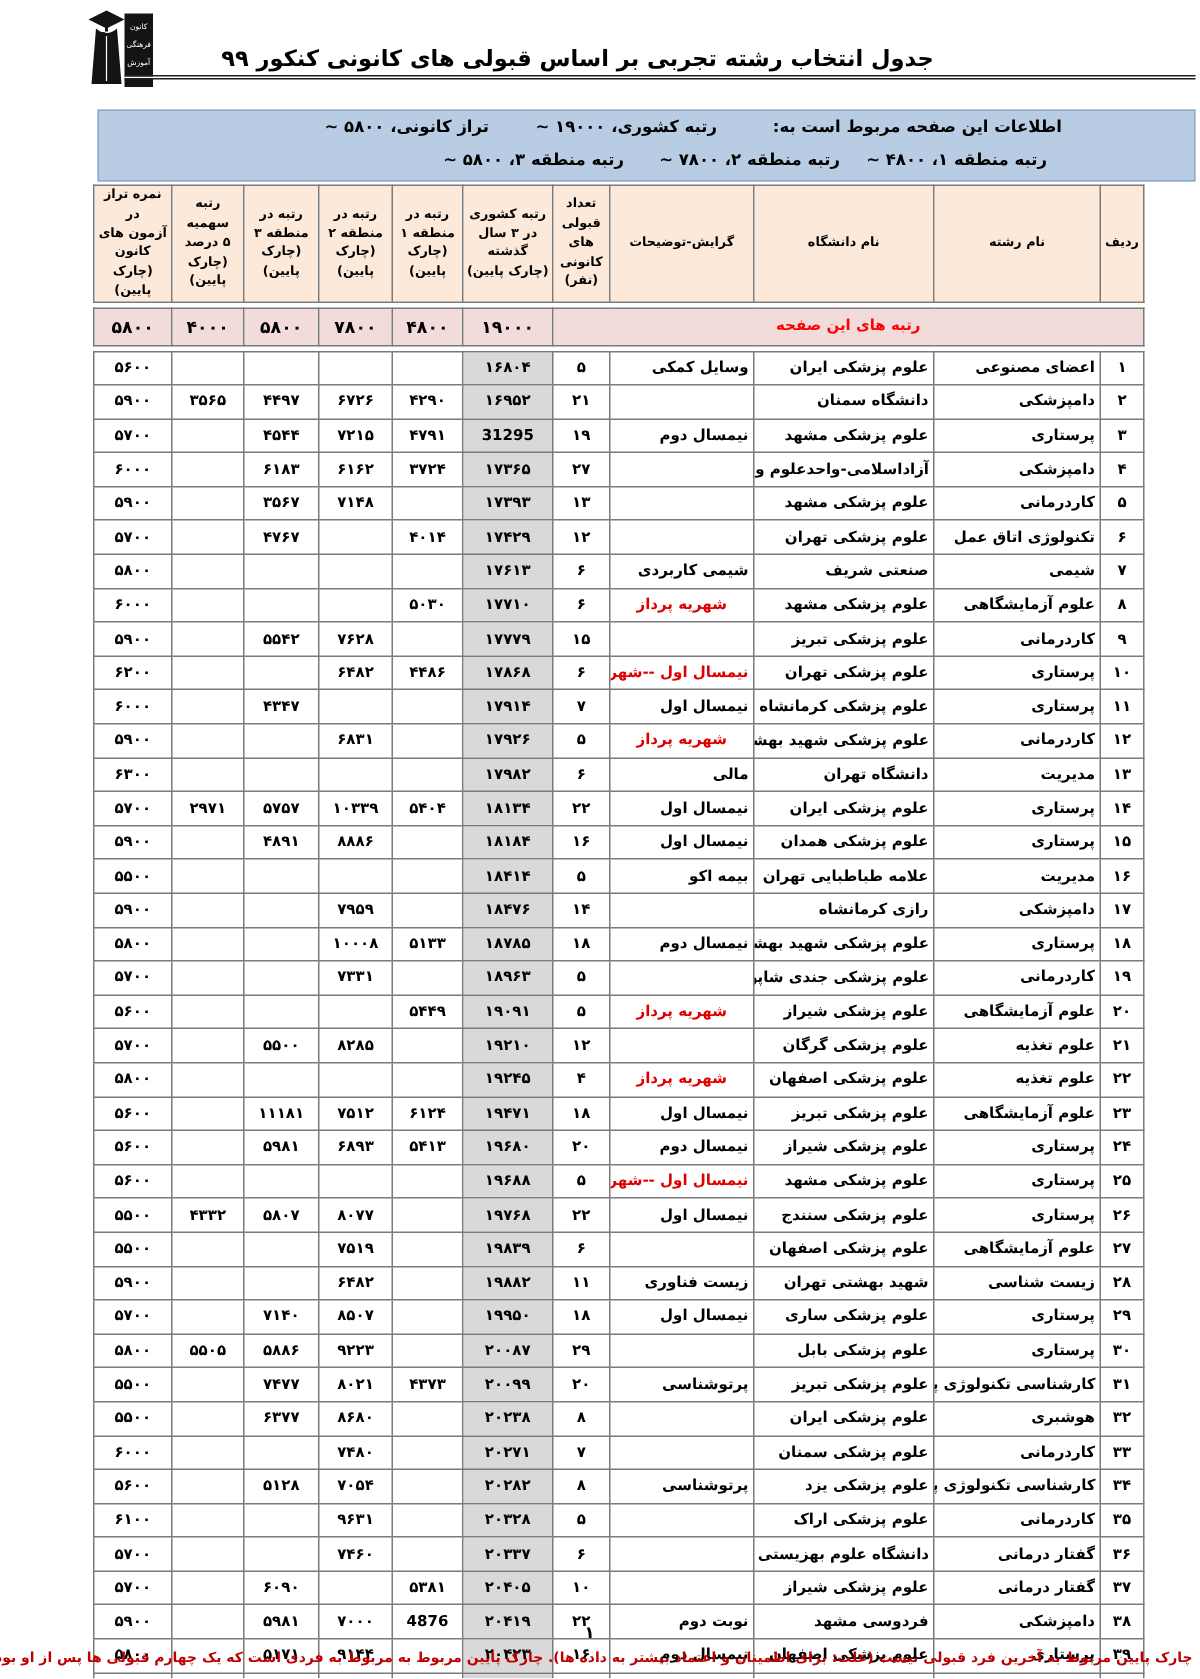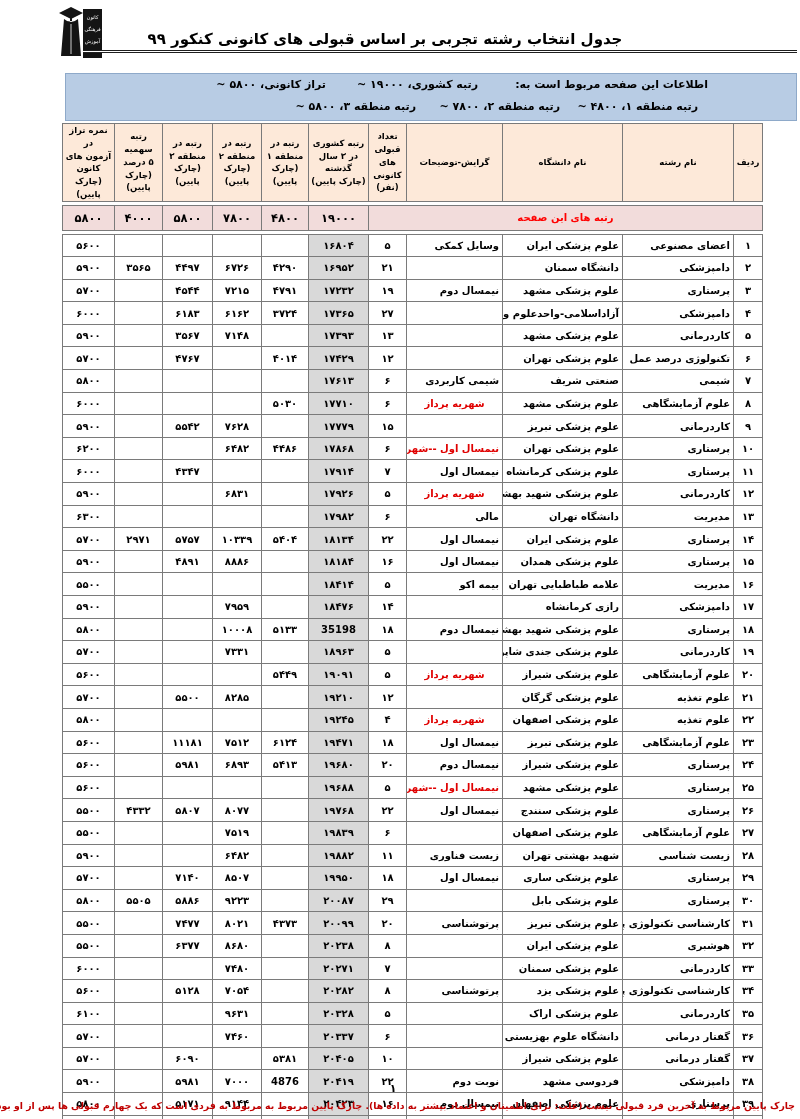--- a/index.html
+++ b/index.html
@@ -196,21 +196,21 @@
             <td class="num">۴۴۹۷</td>
             <td class="num">۳۵۶۵</td>
             <td class="num">۵۹۰۰</td>
           </tr>
           <tr>
             <td class="num">۳</td>
             <td class="txt">پرستاری</td>
             <td class="txt">علوم پزشکی مشهد</td>
             <td class="txt">نیمسال دوم</td>
             <td class="num">۱۹</td>
-            <td class="num country">۱۷۲۳۲</td>
+            <td class="num country">31295</td>
             <td class="num">۴۷۹۱</td>
             <td class="num">۷۲۱۵</td>
             <td class="num">۴۵۴۴</td>
             <td class="num"></td>
             <td class="num">۵۷۰۰</td>
           </tr>
           <tr>
             <td class="num">۴</td>
             <td class="txt">دامپزشکی</td>
             <td class="txt s">آزاداسلامی-واحدعلوم وتحقیقات</td>
@@ -231,21 +231,21 @@
             <td class="num">۱۳</td>
             <td class="num country">۱۷۳۹۳</td>
             <td class="num"></td>
             <td class="num">۷۱۴۸</td>
             <td class="num">۳۵۶۷</td>
             <td class="num"></td>
             <td class="num">۵۹۰۰</td>
           </tr>
           <tr>
             <td class="num">۶</td>
-            <td class="txt">تکنولوژی درصد عمل</td>
+            <td class="txt">تکنولوژی اتاق عمل</td>
             <td class="txt">علوم پزشکی تهران</td>
             <td class="txt"></td>
             <td class="num">۱۲</td>
             <td class="num country">۱۷۴۲۹</td>
             <td class="num">۴۰۱۴</td>
             <td class="num"></td>
             <td class="num">۴۷۶۷</td>
             <td class="num"></td>
             <td class="num">۵۷۰۰</td>
           </tr>
@@ -391,21 +391,21 @@
             <td class="num"></td>
             <td class="num"></td>
             <td class="num">۵۹۰۰</td>
           </tr>
           <tr>
             <td class="num">۱۸</td>
             <td class="txt">پرستاری</td>
             <td class="txt s">علوم پزشکی شهید بهشتی تهران</td>
             <td class="txt">نیمسال دوم</td>
             <td class="num">۱۸</td>
-            <td class="num country">35198</td>
+            <td class="num country">۱۸۷۸۵</td>
             <td class="num">۵۱۳۳</td>
             <td class="num">۱۰۰۰۸</td>
             <td class="num"></td>
             <td class="num"></td>
             <td class="num">۵۸۰۰</td>
           </tr>
           <tr>
             <td class="num">۱۹</td>
             <td class="txt">کاردرمانی</td>
             <td class="txt s">علوم پزشکی جندی شاپور اهواز</td>

